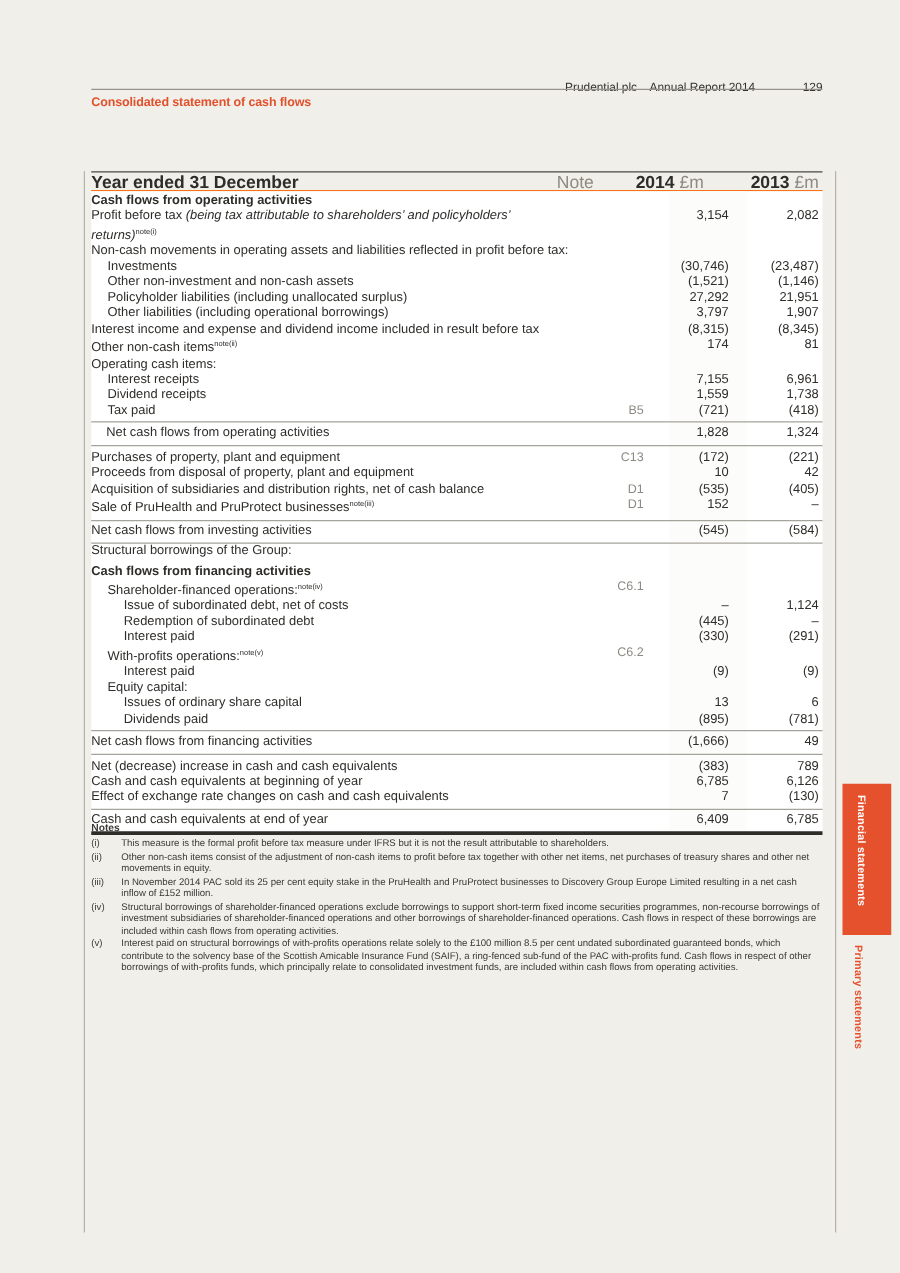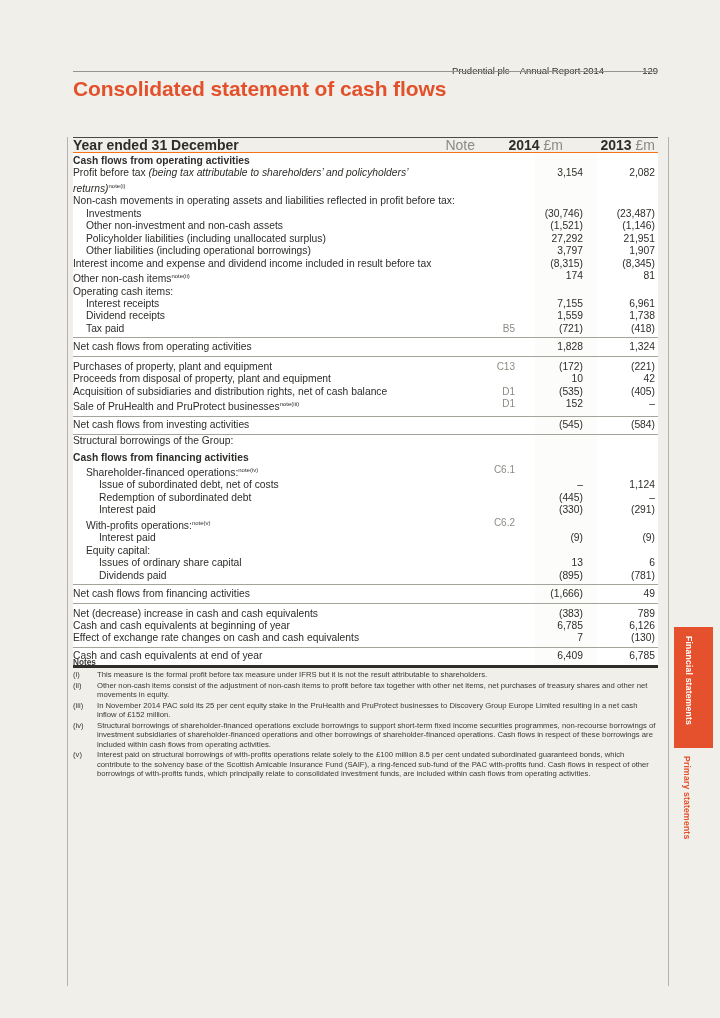--- a/index.html
+++ b/index.html
@@ -14,21 +14,21 @@
   
   .doc-header{
     position:absolute;top:23px;left:73px;right:62px;
     display:flex;justify-content:flex-end;align-items:baseline;gap:10px;
     font-size:9.5px;color:#33322f;
   }
   .doc-header .pagenum{margin-left:28px;margin-top:42px;}
   .top-rule{position:absolute;left:73px;top:71px;width:585px;height:1px;background:#96948c;}
   .page-title{
     position:absolute;left:73px;top:77px;
-    font-size:21px;font-weight:bold;letter-spacing:-0.1px;
+    font-size:10px;font-weight:bold;letter-spacing:-0.1px;
     color:#e2512c;
   }
   
   .vrule{position:absolute;top:137px;height:849px;width:1px;background:#b5b3ab;}
   .vrule.left{left:67px;}
   .vrule.right{left:668px;}
   
   .fin-table{position:absolute;left:73px;top:137px;width:585px;}
   .t-head{
     display:flex;align-items:center;
@@ -171,21 +171,21 @@
           <span class="c-a">1,559</span>
           <span class="c-b">1,738</span>
         </div>
         <div class="t-row">
           <span class="lbl" style="padding-left: 13px;">Tax paid</span>
           <span class="c-note">B5</span>
           <span class="c-a">(721)</span>
           <span class="c-b">(418)</span>
         </div>
         <div class="t-total">
-          <span class="lbl" style="padding-left: 0px;">Net cash flows from operating activities</span>
+          <span class="lbl" style="padding-left: 12px;">Net cash flows from operating activities</span>
           <span class="c-note"></span>
           <span class="c-a">1,828</span>
           <span class="c-b">1,324</span>
         </div>
         <div class="t-row heading gap-top">
           <span class="c-note"></span>
           <span class="c-a"></span>
           <span class="c-b"></span>
         </div>
         <div class="t-row">

